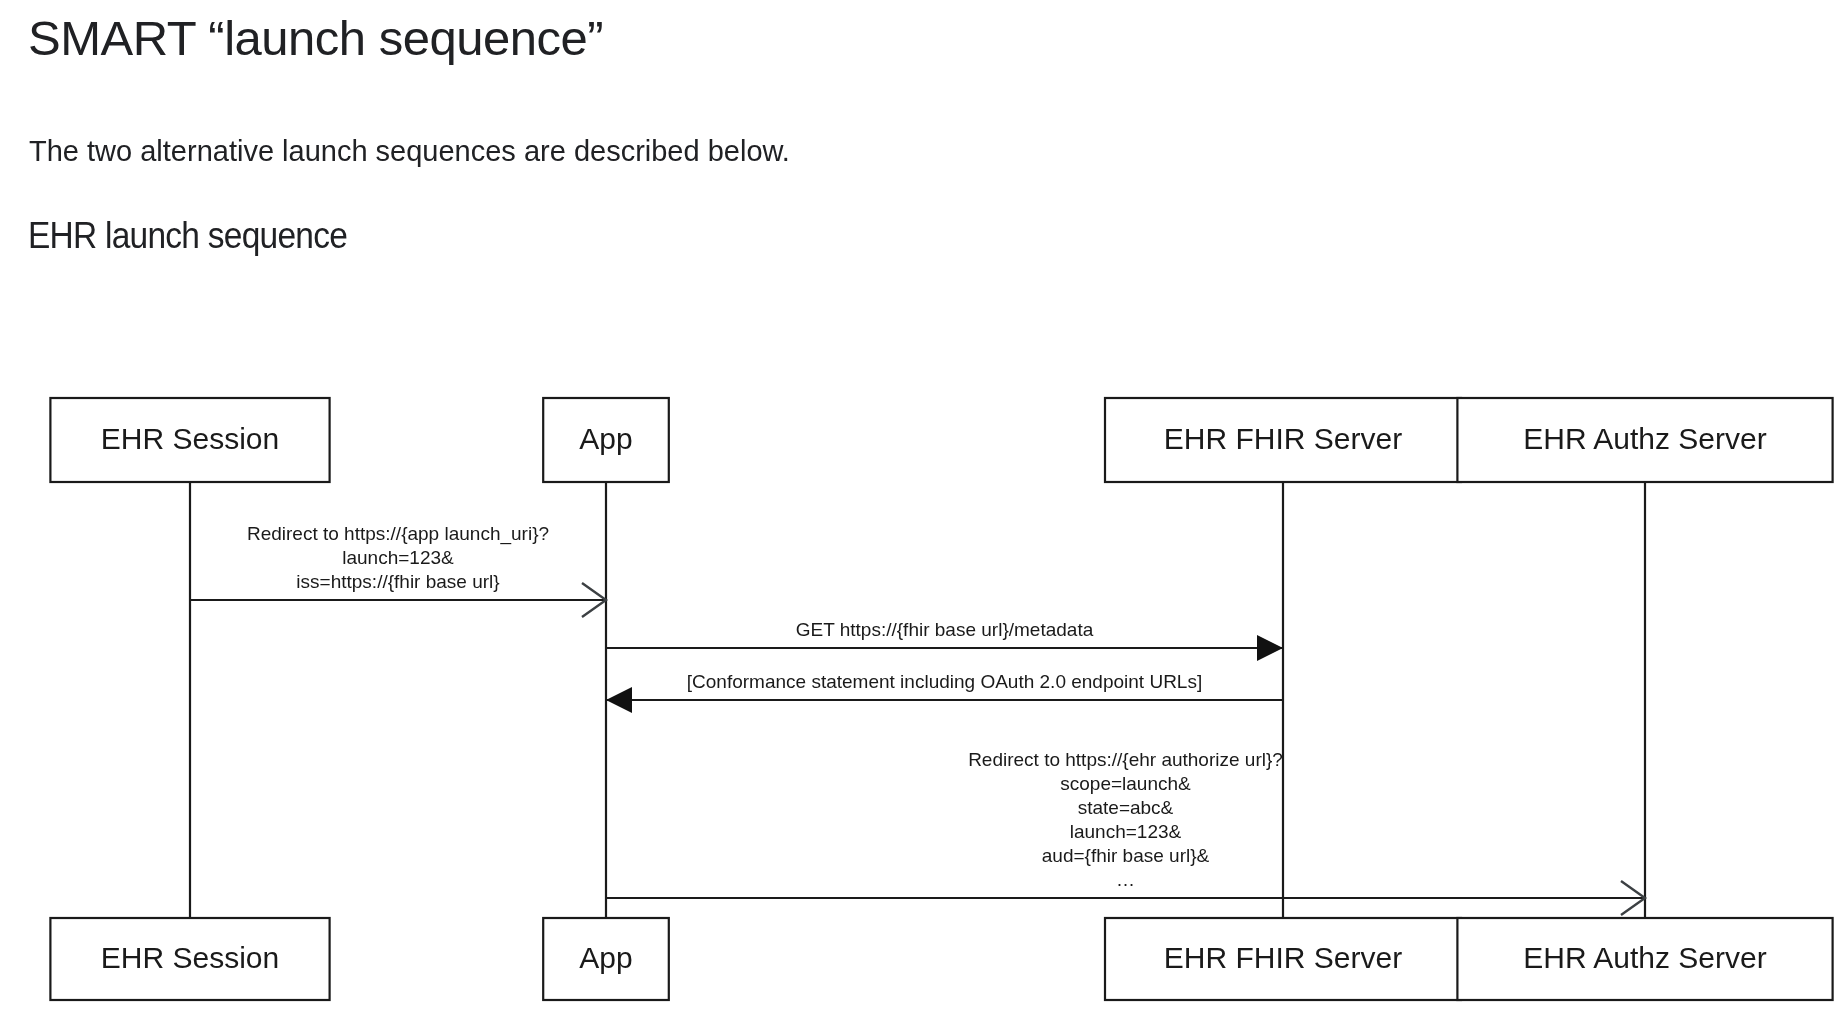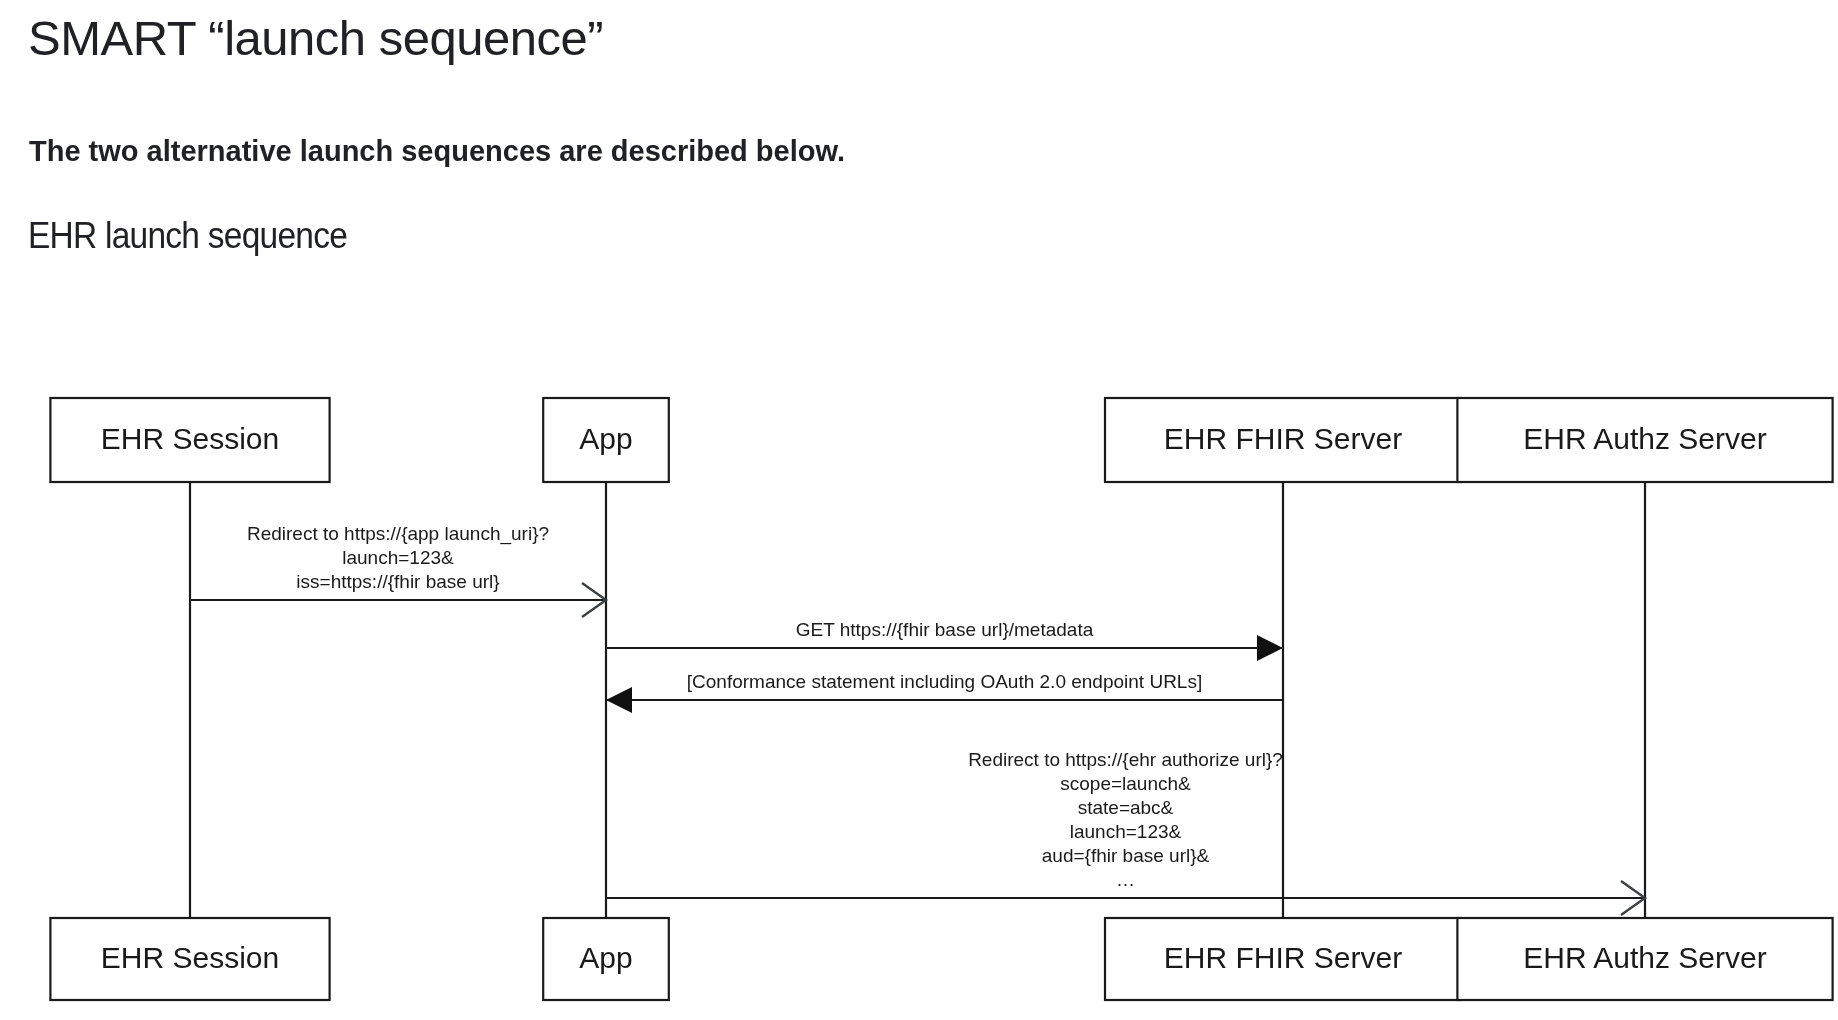--- a/index.html
+++ b/index.html
@@ -32,21 +32,21 @@
     letter-spacing: -0.5px;
     line-height: 1.25;
     color: #202124;
     white-space: nowrap;
   }
   .doc-paragraph {
     position: absolute;
     left: 29px;
     top: 133px;
     font-size: 29px;
-    font-weight: 700;
+    font-weight: 400;
     line-height: 1.3;
     color: #202124;
     white-space: nowrap;
   }
   .doc-subtitle {
     position: absolute;
     left: 28px;
     top: 213px;
     font-size: 36px;
     font-weight: 500;

